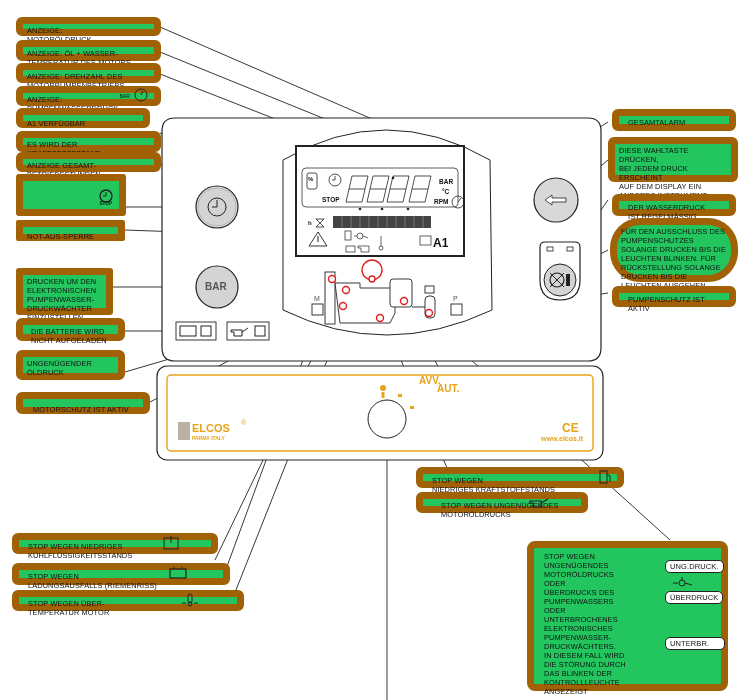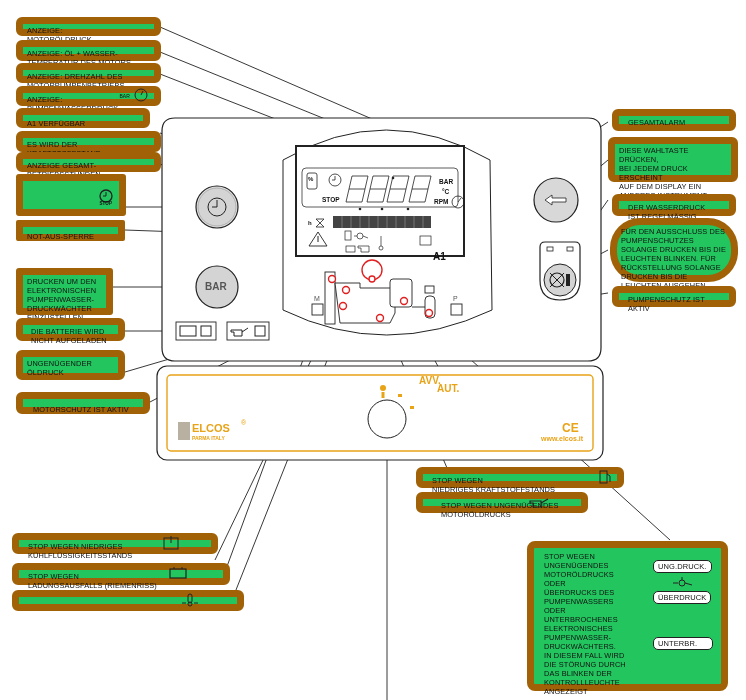--- a/index.html
+++ b/index.html
@@ -5,21 +5,21 @@
   html, body { margin:0; padding:0; background:#ffffff; }
   body { width:746px; height:700px; position:relative; overflow:hidden;
          font-family:"Liberation Sans", sans-serif; color:#111; }
   .lbl { position:absolute; border:7px solid #a16207; border-radius:6px; background:#22c55e;
          font-size:7.4px; line-height:9px; padding:2px 4px; box-sizing:border-box;
          text-transform:uppercase; letter-spacing:0.1px; }
   .lbl .ic { position:absolute; right:6px; top:50%; transform:translateY(-50%); }
   .lbl span.t { white-space:pre-line; display:block; }
   svg.main { position:absolute; left:0; top:0; }
   .pill { position:absolute; border:1px solid #222; border-radius:5px; font-size:7.5px;
-          padding:1px 4px; background:#fff; }
+          padding:1px 4px; background:#fff;margin-left:12px; }
   .brand { position:absolute; color:#e8a317; font-weight:bold; }
 </style>
 </head>
 <body>
 
 <svg class="main" width="746" height="700" viewBox="0 0 746 700">
 
   <g stroke="#222" stroke-width="0.9" fill="none">
     <line x1="160" y1="27" x2="508" y2="178"></line>
     <line x1="160" y1="52" x2="500" y2="190"></line>
@@ -303,20 +303,22 @@
 <div class="lbl" style="left:12px;top:563px;width:218px;height:22px;padding-left:9px;">
     <span class="t">STOP WEGEN
 LADUNGSAUSFALLS (RIEMENRISS)</span>
   <span class="ic" style="right:36px;"><svg width="18" height="12">
         <rect x="1" y="2" width="16" height="9" fill="none" stroke="#222" stroke-width="1.2"></rect>
         <line x1="4" y1="1" x2="6" y2="1" stroke="#222"></line>
         <line x1="12" y1="1" x2="14" y2="1" stroke="#222"></line>
       </svg></span>
 </div>
 <div class="lbl" style="left:12px;top:590px;width:232px;height:21px;padding-left:9px;">
+    <span class="t">STOP WEGEN ÜBER-
+TEMPERATUR MOTOR</span>
   <span class="ic" style="right:38px;"><svg width="18" height="14">
         <rect x="7" y="1" width="4" height="9" rx="2" fill="none" stroke="#222"></rect>
         <circle cx="9" cy="11" r="2" fill="none" stroke="#222"></circle>
         <line x1="1" y1="10" x2="5" y2="10" stroke="#222"></line>
         <line x1="13" y1="10" x2="17" y2="10" stroke="#222"></line>
       </svg></span>
 </div>
 
 <div class="lbl" style="left:527px;top:541px;width:201px;height:150px;border-radius:8px;padding:4px 10px;">
   <span class="t">STOP WEGEN
@@ -344,21 +346,21 @@
       </svg></span>
   <span class="pill" style="left:119px;top:43px;">ÜBERDRUCK</span>
   <span class="pill" style="left:119px;top:89px;width:50px;">UNTERBR.</span>
 </div>
 
 <span style="position:absolute;left:322px;top:196px;font-size:6.5px;font-weight:bold;">STOP</span>
 <span style="position:absolute;left:439px;top:178px;font-size:6.5px;font-weight:bold;">BAR</span>
 <span style="position:absolute;left:442px;top:188px;font-size:6.5px;font-weight:bold;">°C</span>
 <span style="position:absolute;left:434px;top:198px;font-size:6.5px;font-weight:bold;">RPM</span>
 <span style="position:absolute;left:308px;top:220px;font-size:6px;font-weight:bold;">h</span>
-<span style="position:absolute;left:433px;top:236px;font-size:10px;font-weight:bold;margin-top:15px;">A1</span>
+<span style="position:absolute;left:433px;top:236px;font-size:12px;font-weight:bold;">A1</span>
 <span style="position:absolute;left:308px;top:176px;font-size:6px;font-weight:bold;">%</span>
 
 <span style="position:absolute;left:205px;top:281px;font-size:10px;font-weight:bold;color:#555;">BAR</span>
 <span style="position:absolute;left:314px;top:295px;font-size:7px;color:#555;">M</span>
 <span style="position:absolute;left:453px;top:295px;font-size:7px;color:#555;">P</span>
 
 <span class="brand" style="left:398px;top:383px;font-size:10px;margin-left:39px;">AUT.</span>
 <span class="brand" style="left:419px;top:375px;font-size:10px;">AVV.</span>
 <span class="brand" style="left:192px;top:422px;font-size:11px;">ELCOS</span>
 <span class="brand" style="left:241px;top:419px;font-size:7px;font-weight:normal;">®</span>

